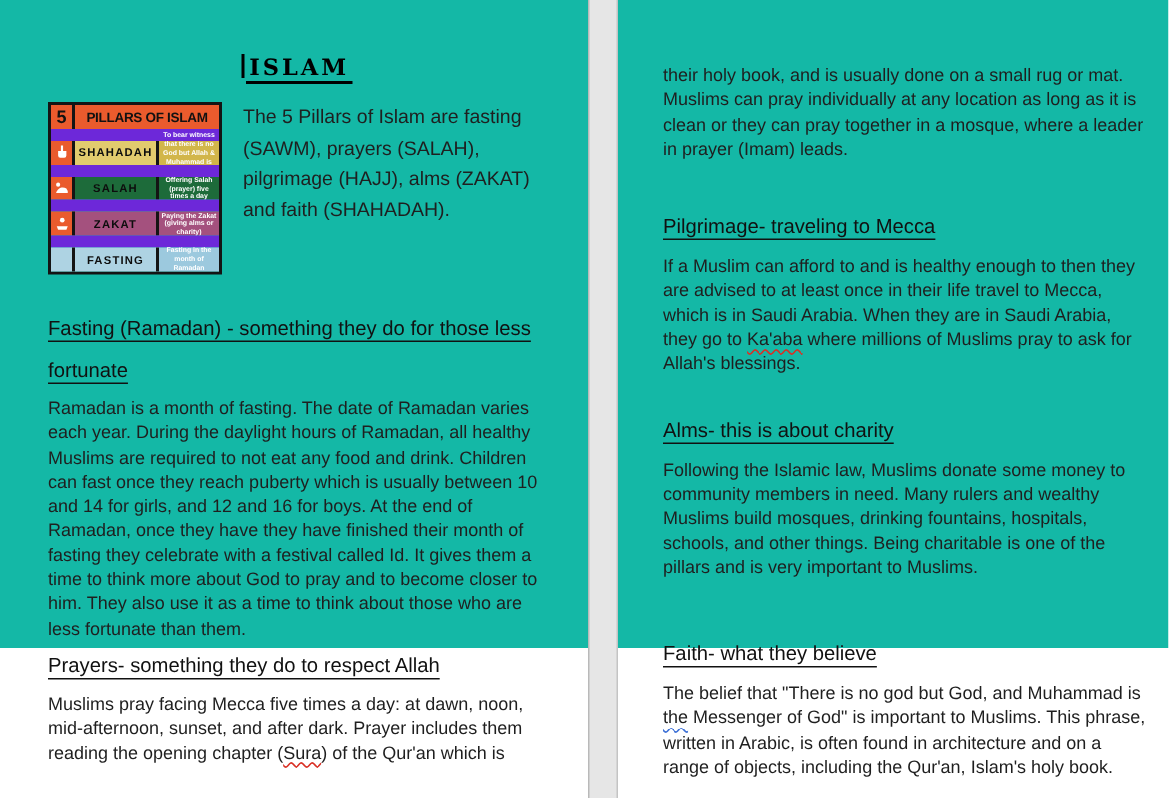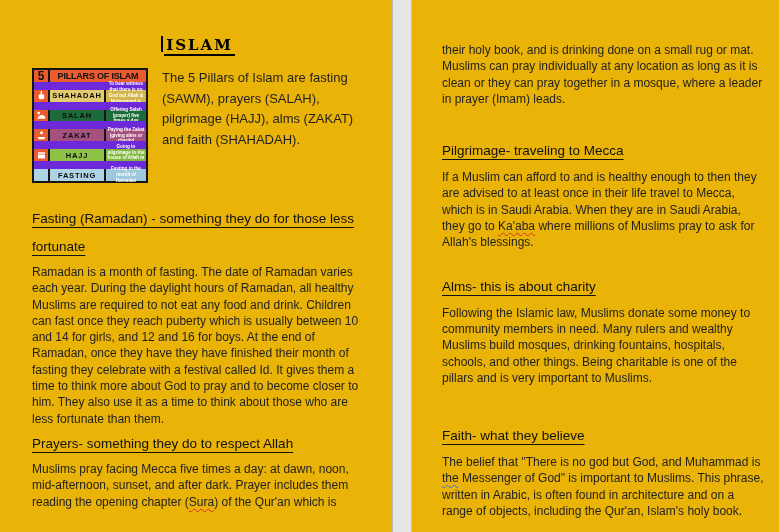--- a/index.html
+++ b/index.html
@@ -1,20 +1,20 @@
 <!DOCTYPE html>
 <html><head>
 <meta charset="utf-8">
 <style>
   * { margin:0; padding:0; box-sizing:border-box; }
   html,body { width:779px; height:532px; overflow:hidden; background:#ffffff;
               font-family:"Liberation Sans", sans-serif; }
   .doc { position:relative; width:779px; height:532px; background:#fff; }
 
-  .page { position:absolute; top:0; height:532px; background:#eab308; }
+  .page { position:absolute; top:0; height:432px; background:#14b8a6; }
   .page-left  { left:0;  width:392px; padding:36px 28px 0 32px; }
   .page-right { left:412px; width:367px; padding:42px 14px 0 30px; }
 
   .gutter { position:absolute; top:0; left:392px; width:20px; height:532px;
             background:#e6e6e6; border-left:1px solid #b9b9b9; border-right:1px solid #c4c4c4; }
 
   
   .title-wrap { text-align:center; height:22px; }
   .caret { display:inline-block; width:2px; height:16px; background:#000;
            vertical-align:-2px; margin-right:1px; }
@@ -116,29 +116,20 @@
           <div class="cell cell-icon">
             <svg class="psvg" viewBox="0 0 12 12">
                 <circle fill="#fff" cx="6" cy="3" r="1.7"></circle>
                 <path fill="#fff" d="M2 7.5h8l-1 2.5H3z"></path>
               </svg>
           </div>
           <div class="cell cell-name bg-zakat">ZAKAT</div>
           <div class="cell cell-desc bg-zakat-d">Paying the Zakat (giving alms or charity)</div>
         </div>
 
-        <div class="prow">
-          <div class="cell cell-icon">
-            <svg class="psvg" viewBox="0 0 12 12">
-                <path fill="#fff" d="M2.2 2.4h7.6V4H2.2zM2.2 5h7.6v4.4H2.2z"></path>
-              </svg>
-          </div>
-          <div class="cell cell-name bg-hajj">HAJJ</div>
-          <div class="cell cell-desc bg-hajj-d">Going to pilgrimage to the house of Allah in Makkah</div>
-        </div>
 
         <div class="prow">
           <div class="cell cell-icon icon-fasting-cell">
             <svg class="psvg" viewBox="0 0 12 12">
                 <path fill="#fff" d="M7.5 1.2A4.3 4.3 0 1 0 7.5 10.8 3.4 3.4 0 1 1 7.5 1.2z"></path>
               </svg>
           </div>
           <div class="cell cell-name bg-fasting">FASTING</div>
           <div class="cell cell-desc bg-fasting-d">Fasting in the month of Ramadan</div>
         </div>
@@ -151,21 +142,21 @@
     <div class="para p-fasting">Ramadan is a month of fasting. The date of Ramadan varies each year. During the daylight hours of Ramadan, all healthy Muslims are required to not eat any food and drink. Children can fast once they reach puberty which is usually between 10 and 14 for girls, and 12 and 16 for boys. At the end of Ramadan, once they have they have finished their month of fasting they celebrate with a festival called Id. It gives them a time to think more about God to pray and to become closer to him. They also use it as a time to think about those who are less fortunate than them.</div>
 
     <div class="sect-heading h-prayers">Prayers- something they do to respect Allah</div>
     <div class="para p-prayers"><span>Muslims pray facing Mecca five times a day: at dawn, noon, mid-afternoon, sunset, and after dark. Prayer includes them reading the opening chapter (</span><span class="spell">Sura</span><span>) of the Qur'an which is</span></div>
   </div>
 
   <div class="gutter"></div>
 
   <div class="page page-right">
 
-    <div class="para p-cont">their holy book, and is drinking done on a small rug or mat. Muslims can pray individually at any location as long as it is clean or they can pray together in a mosque, where a leader in prayer (Imam) leads.</div>
+    <div class="para p-cont">their holy book, and is usually done on a small rug or mat. Muslims can pray individually at any location as long as it is clean or they can pray together in a mosque, where a leader in prayer (Imam) leads.</div>
 
     <div class="sect-heading h-pilgrim">Pilgrimage- traveling to Mecca</div>
     <div class="para"><span>If a Muslim can afford to and is healthy enough to then they are advised to at least once in their life travel to Mecca, which is in Saudi Arabia. When they are in Saudi Arabia, they go to </span><span class="spell">Ka'aba</span><span> where millions of Muslims pray to ask for Allah's blessings.</span></div>
 
     <div class="sect-heading h-alms">Alms- this is about charity</div>
     <div class="para">Following the Islamic law, Muslims donate some money to community members in need. Many rulers and wealthy Muslims build mosques, drinking fountains, hospitals, schools, and other things. Being charitable is one of the pillars and is very important to Muslims.</div>
 
     <div class="sect-heading h-faith">Faith- what they believe</div>
     <div class="para"><span>The belief that "There is no god but God, and Muhammad is </span><span class="grammar">the</span><span> Messenger of God" is important to Muslims. This phrase, written in Arabic, is often found in architecture and on a range of objects, including the Qur'an, Islam's holy book.</span></div>
   </div>

